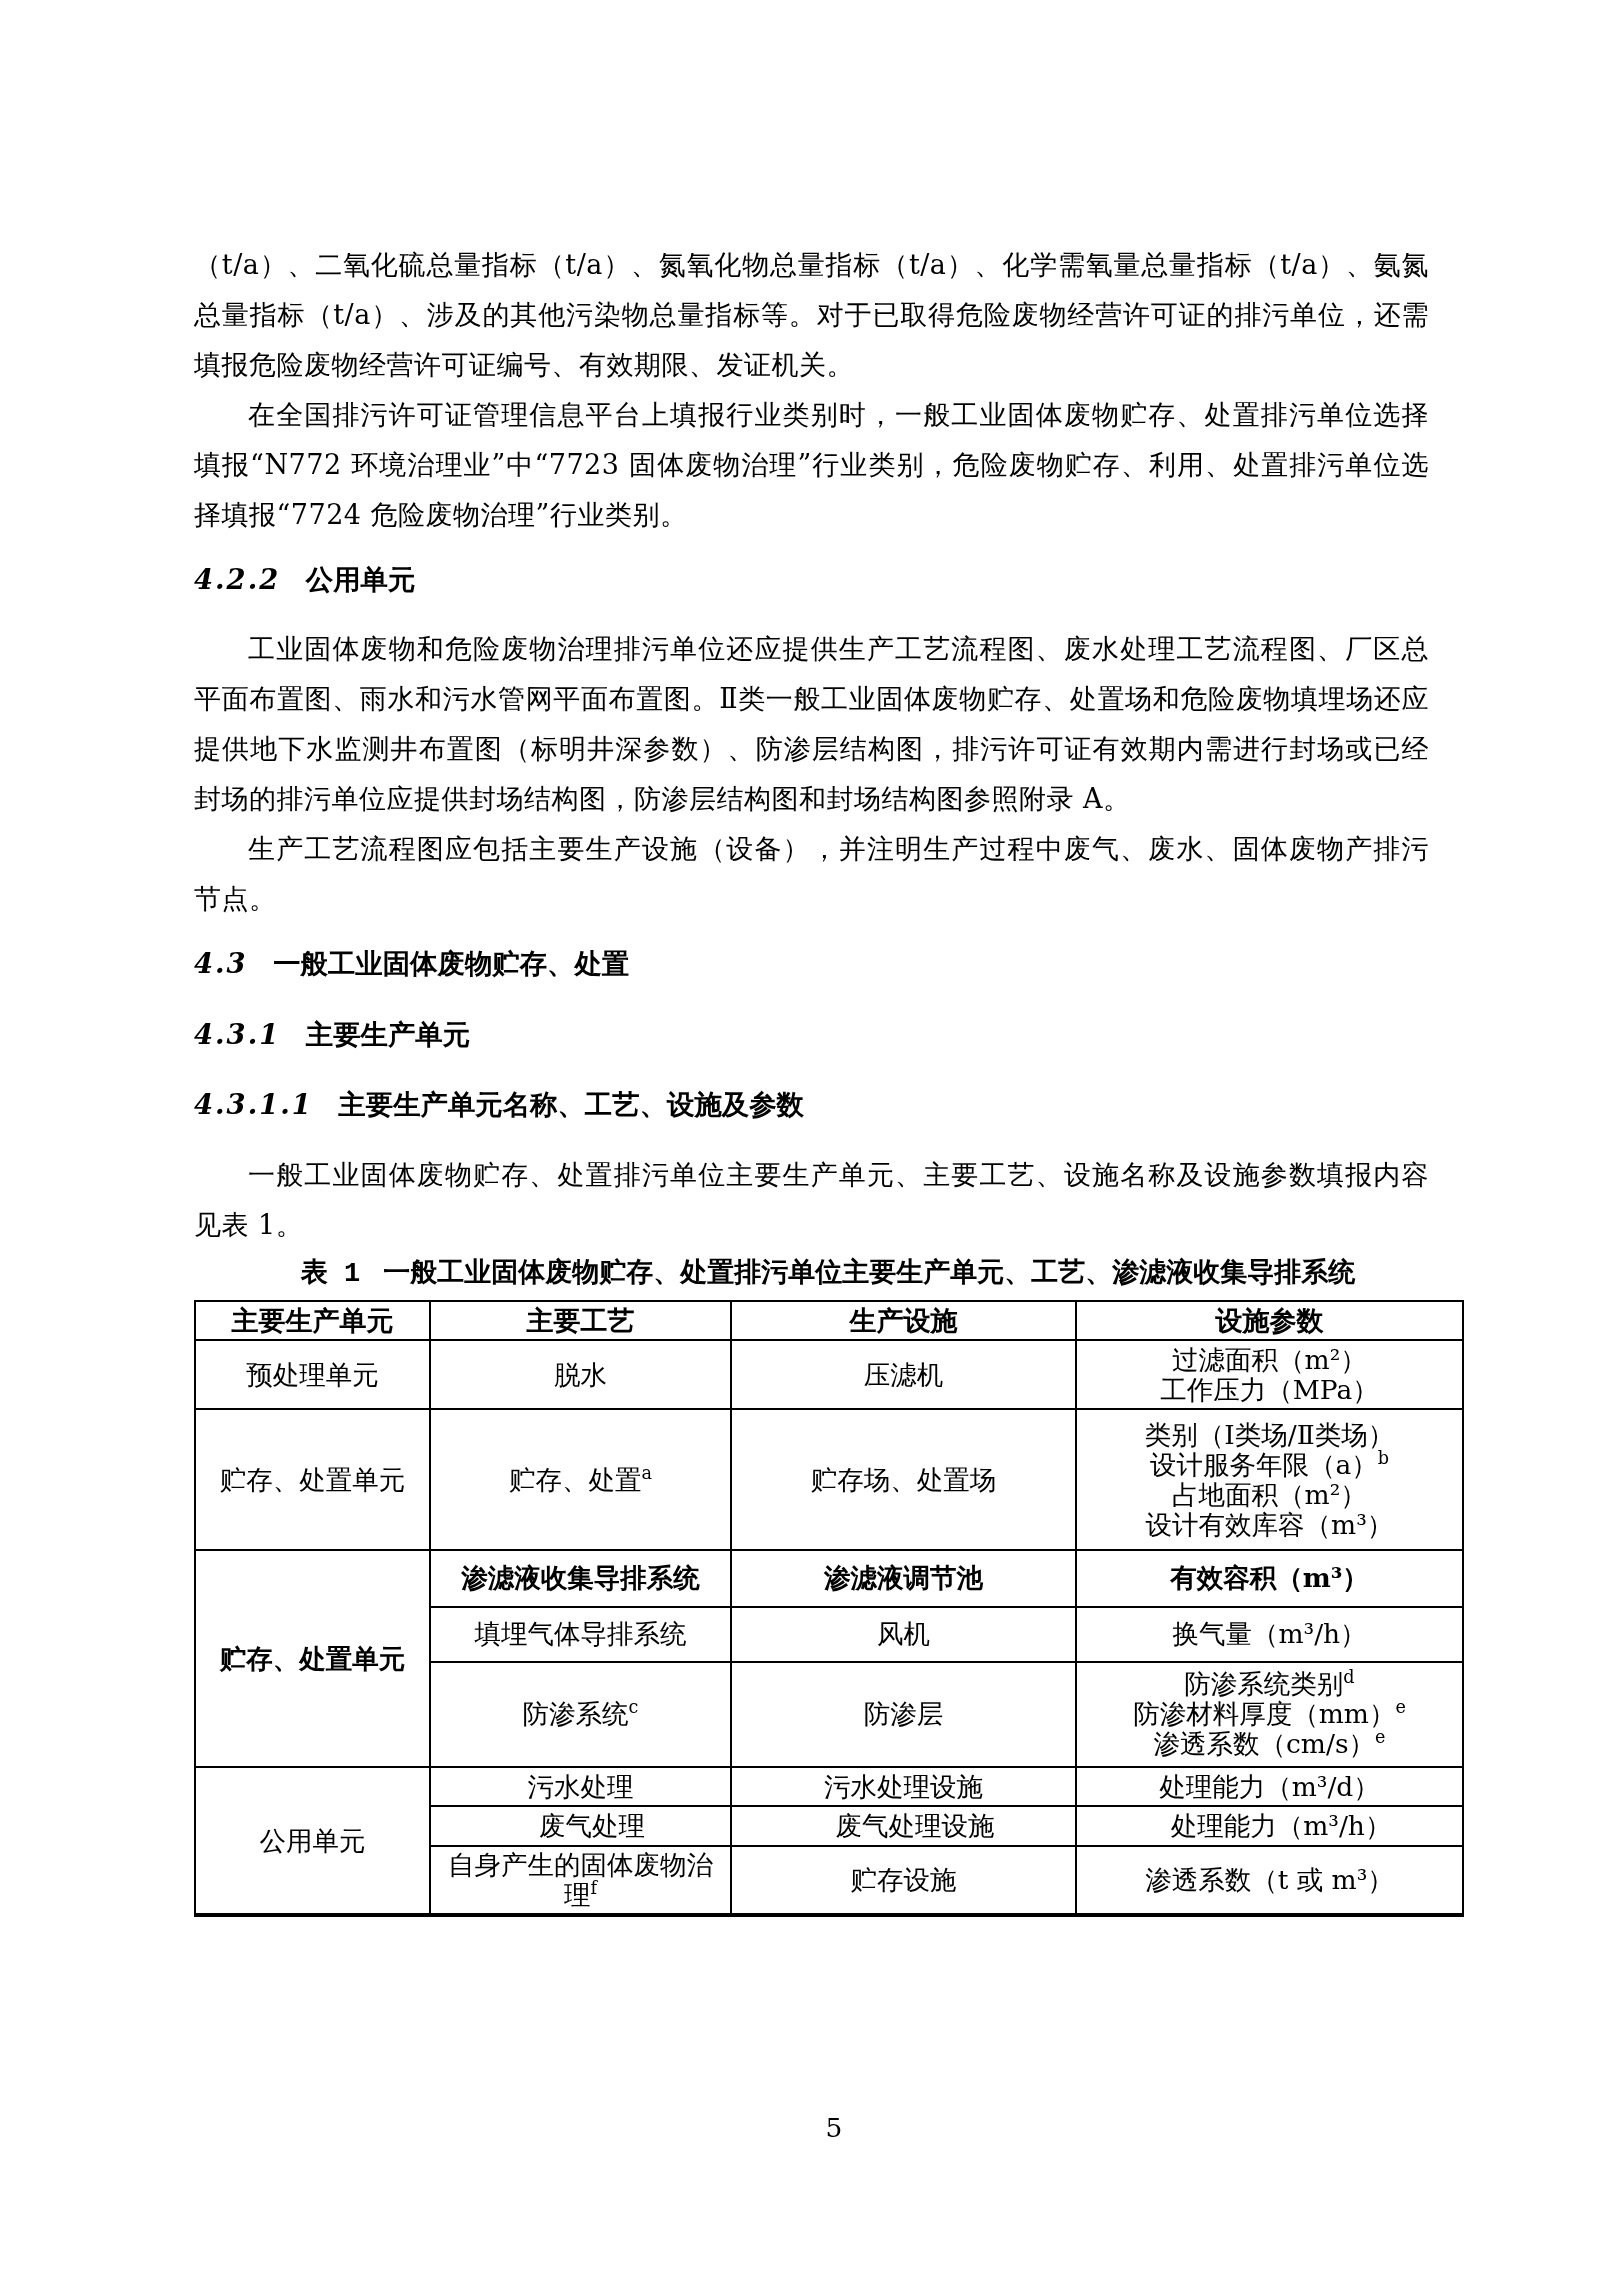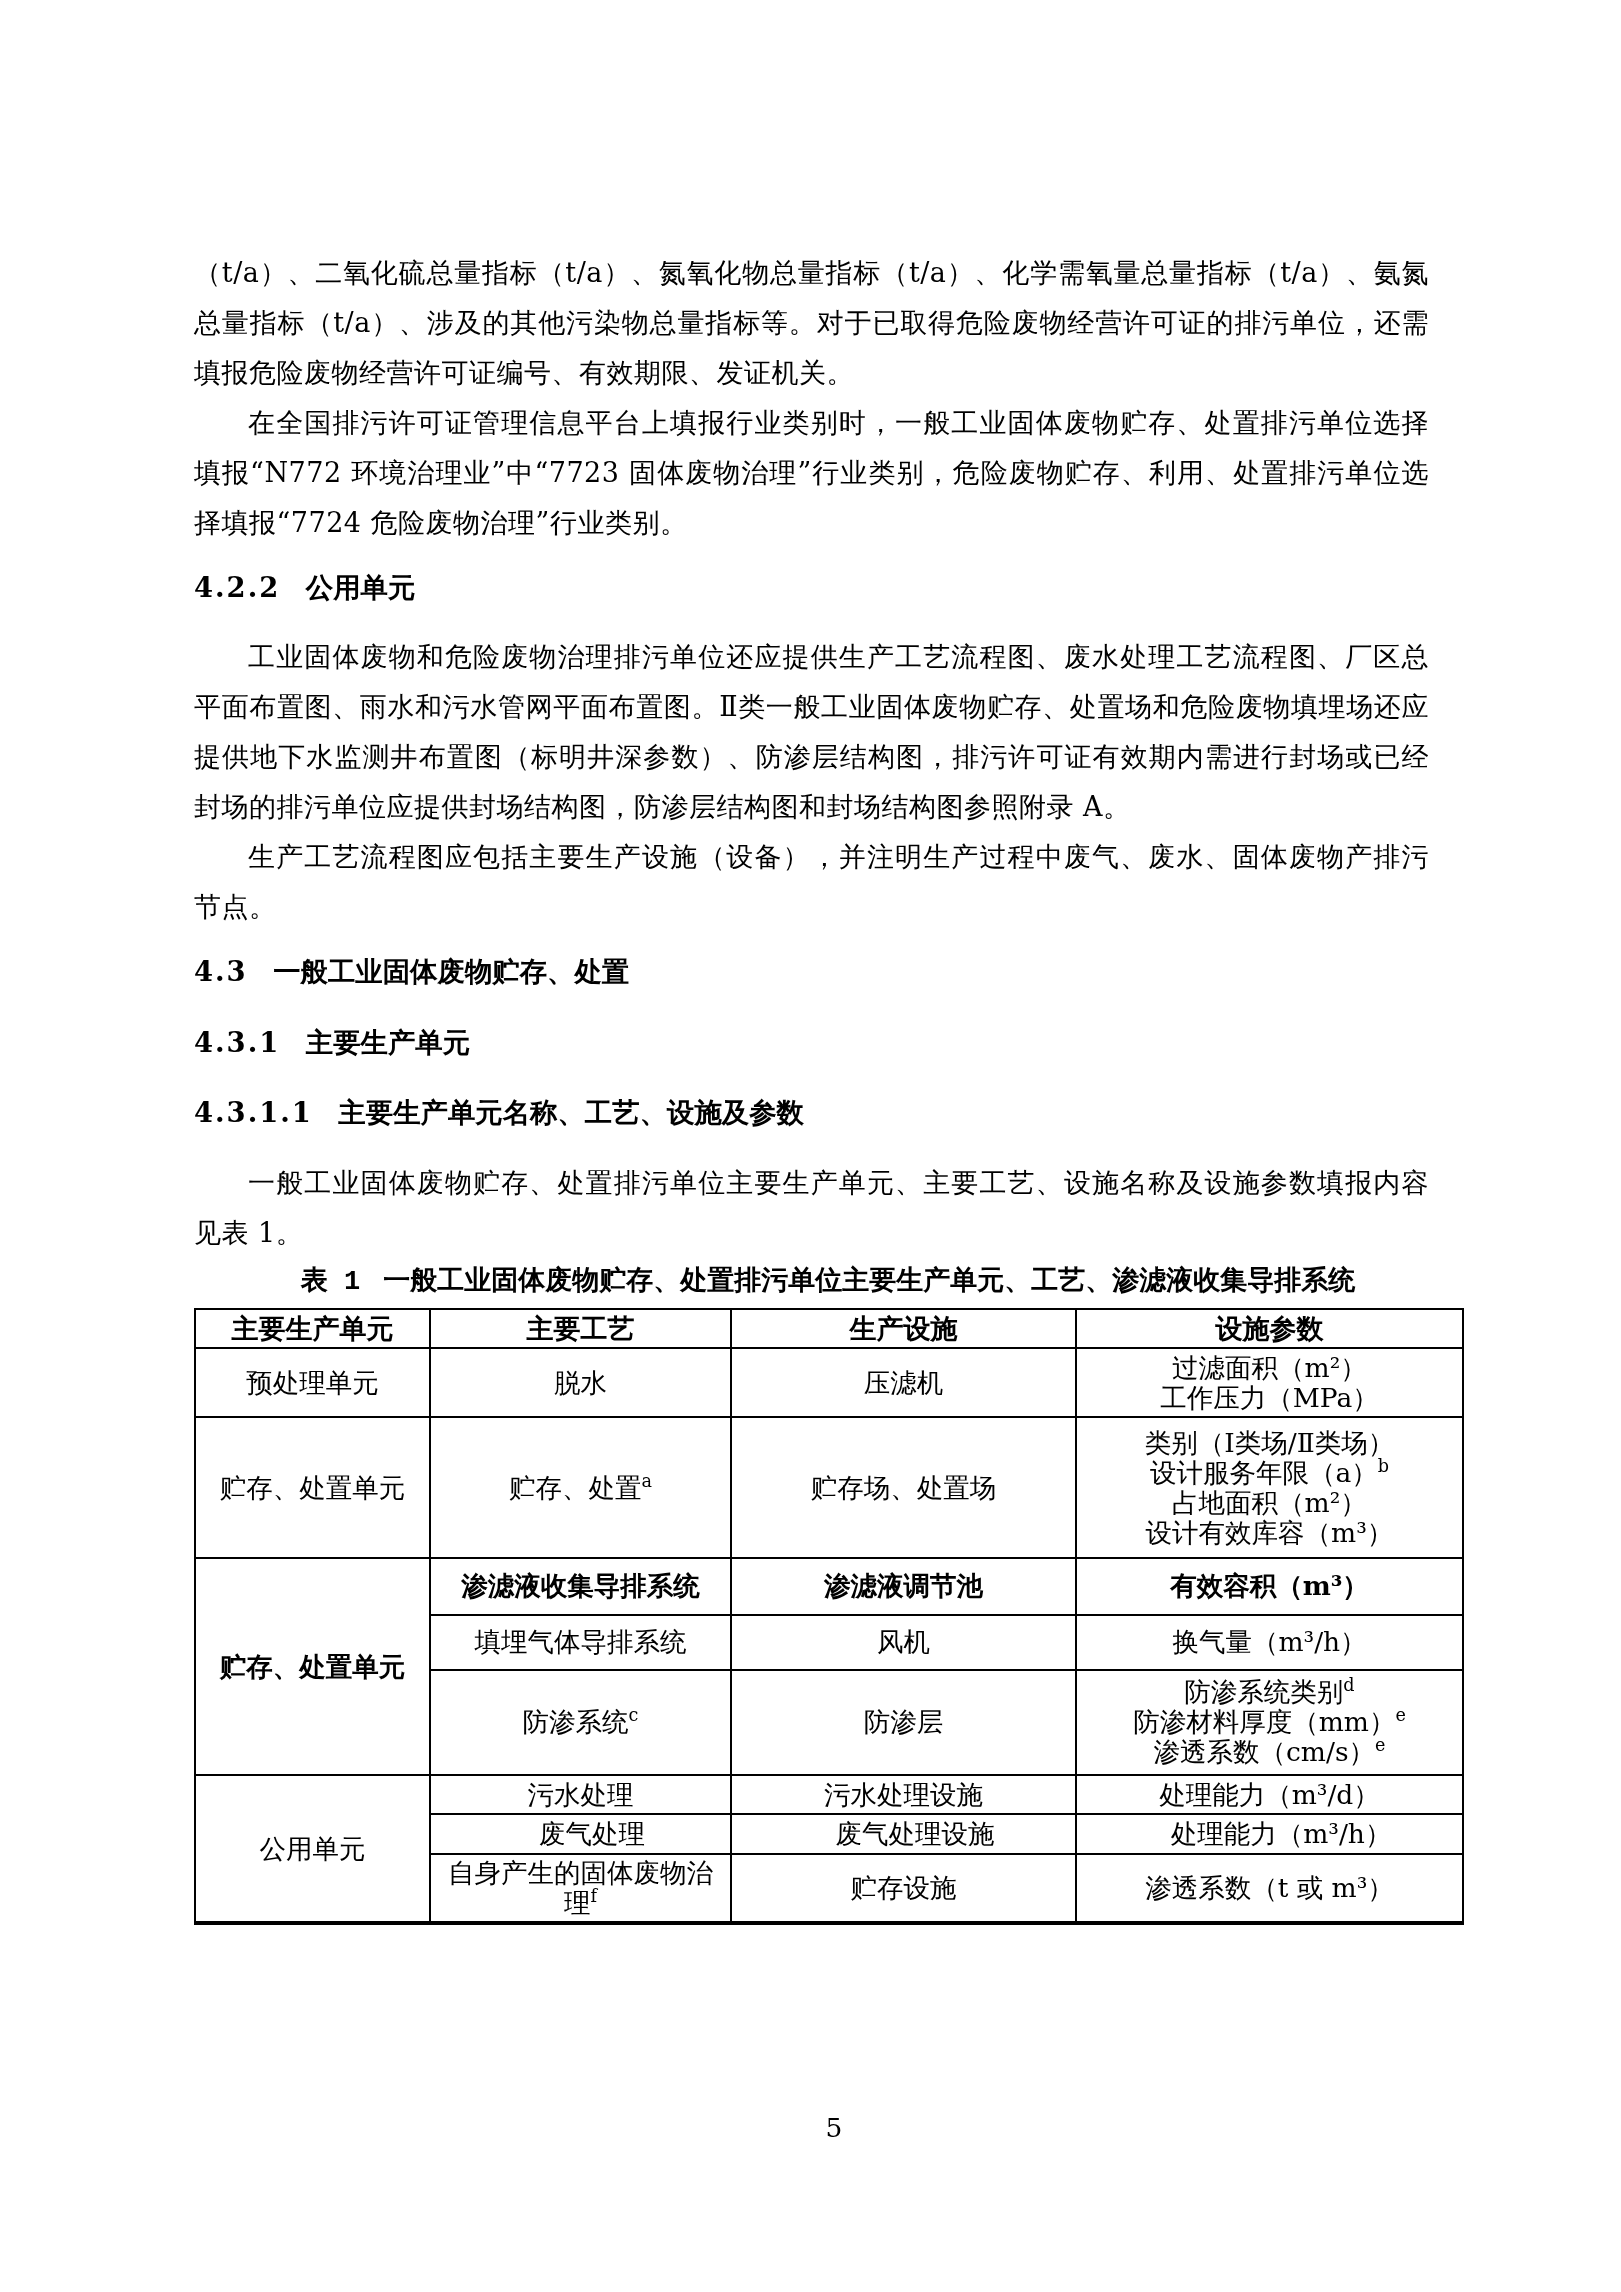--- a/index.html
+++ b/index.html
@@ -6,21 +6,21 @@
   body {
     width: 1621px; height: 2293px;
     background: #ffffff;
     color: #000000;
     font-family: "DejaVu Serif", "Liberation Serif", serif;
     position: relative;
     overflow: hidden;
   }
   .content {
     position: absolute;
-    left: 194px; top: 248px;
+    left: 194px; top: 240px;
     width: 1268px;
   }
   p.body {
     margin: 0;
     width: 1235px;
     font-size: 27px;
     line-height: 50px;
     text-align: justify;
     letter-spacing: 0.5px;
   }
@@ -29,20 +29,21 @@
     margin: 13.7px 0 19.6px 0;
     font-family: "DejaVu Sans", "Liberation Sans", sans-serif;
     font-weight: bold;
     font-size: 27.4px;
     line-height: 50px;
   }
   .hd .num {
     font-family: "DejaVu Serif", "Liberation Serif", serif;
     margin-right: 25.5px;
     letter-spacing: 2px;
+    font-style: italic;
   }
   .tbl-caption {
     width: 1268px;
     margin: 0 0 3.9px 0;
     text-align: center;
     font-family: "DejaVu Sans", "Liberation Sans", sans-serif;
     font-weight: bold;
     font-size: 27px;
     line-height: 43px;
   }

